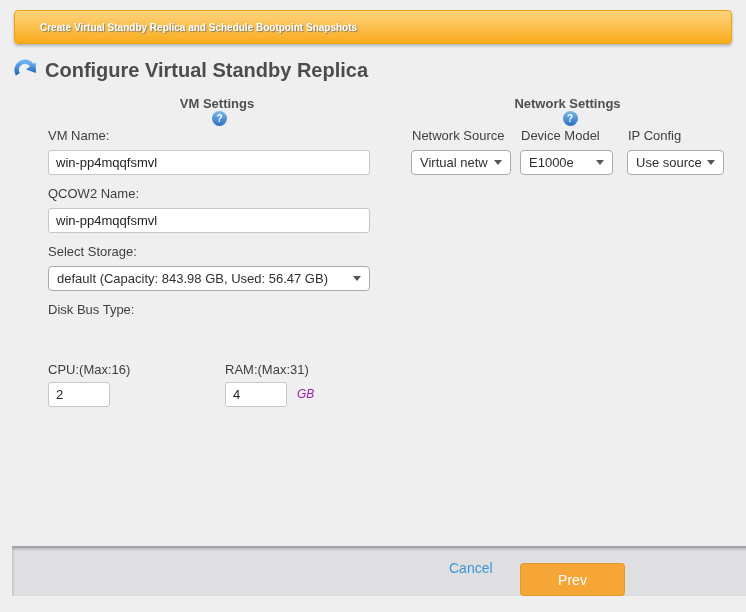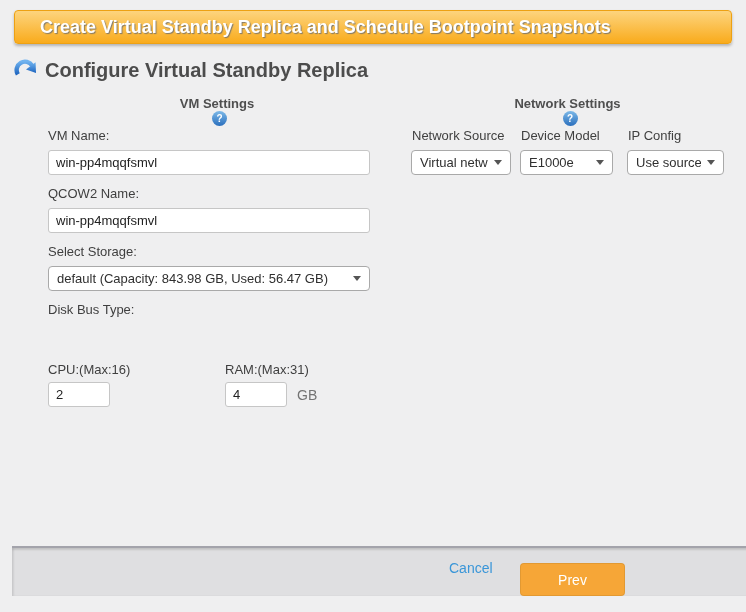--- a/index.html
+++ b/index.html
@@ -22,21 +22,21 @@
     background: linear-gradient(#fdd47e, #f9ab1c);
     border: 1px solid #eda113;
     border-radius: 4px;
     box-shadow: 0 2px 3px rgba(0,0,0,0.25);
     display: flex;
     align-items: center;
     padding-left: 25px;
   }
   .banner span {
     color: #ffffff;
-    font-size: 18px;
+    font-size: 10px;
     font-weight: bold;
     text-shadow: 1px 1px 1px rgba(110,110,110,0.85);
   }
 
   
   .step-header {
     position: absolute;
     left: 14px; top: 59px;
     display: flex;
     align-items: center;
@@ -126,22 +126,23 @@
   .dd-caret {
     width: 0; height: 0;
     border-left: 4px solid transparent;
     border-right: 4px solid transparent;
     border-top: 5px solid #555555;
     margin-left: 6px;
     flex: 0 0 auto;
   }
   .unit-label {
     position: absolute;
-    font-size: 14px;
-    color: #737373;
+    font-size: 12px;
+    color: #a21caf;
+    font-style: italic;
   }
 
   
   .footer {
     position: absolute;
     left: 12px; top: 546px;
     width: 746px; height: 50px;
     background: #dfdfe1;
     border-top: 2px solid #a3a3ab;
     box-shadow: inset 0 2px 2px rgba(0,0,0,0.12), inset 2px 0 2px rgba(0,0,0,0.07);

